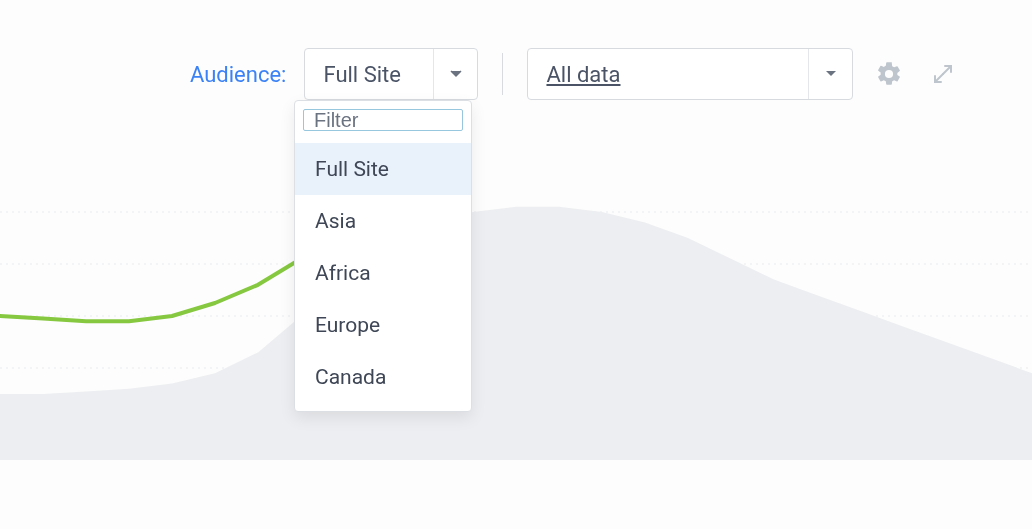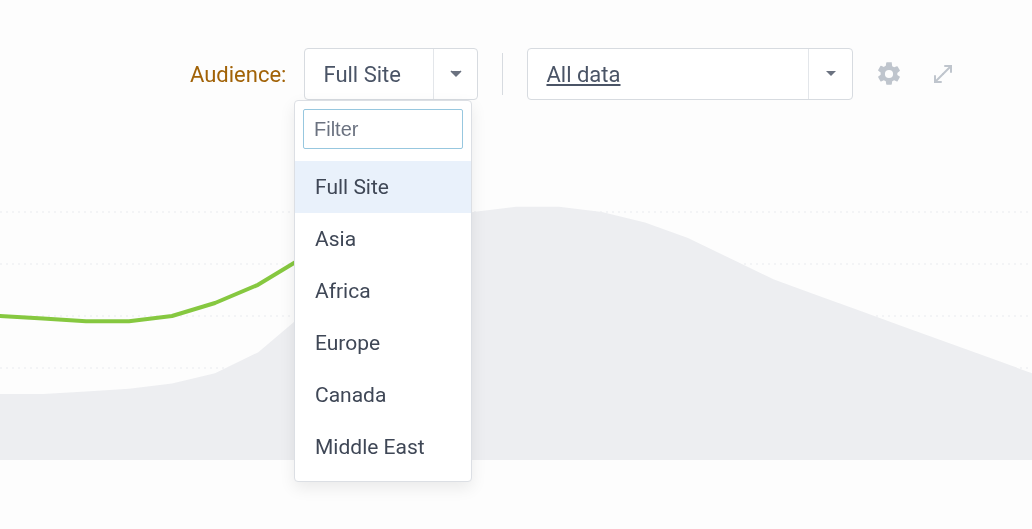--- a/index.html
+++ b/index.html
@@ -16,21 +16,21 @@
   
   .toolbar {
     position: absolute;
     left: 190px;
     top: 48px;
     display: flex;
     align-items: center;
     gap: 18px;
     font-size: 22px;
   }
-  .toolbar-label { color: #a16207; text-align: right; }
+  .toolbar-label { color: #3b82f6; text-align: right; }
 
   .select {
     display: flex;
     align-items: stretch;
     border: 1px solid #d7dbe0;
     border-radius: 4px;
     background: #fff;
     height: 52px;
     cursor: pointer;
     user-select: none;
@@ -73,21 +73,21 @@
     background: #fff;
     border: 1px solid #dcdfe4;
     border-radius: 4px;
     box-shadow: 0 6px 16px rgba(0,0,0,0.08);
     z-index: 20;
     padding-bottom: 8px;
   }
   .dropdown .filter-wrap { padding: 8px; }
   .dropdown input.filter {
     width: 100%;
-    height: 40px;
+    height: 22px;
     border: 1px solid #97c7df;
     border-radius: 2px;
     padding: 0 10px;
     font-size: 20px;
     color: #6d28d9;
     outline: none;
   }
   .dropdown input.filter::placeholder { color: #6b7280; }
   .dropdown ul { list-style: none; margin: 4px 0 0 0; padding: 0; }
   .dropdown li {
@@ -171,21 +171,20 @@
 <div class="dropdown">
   <div class="filter-wrap">
     <input class="filter" type="text" placeholder="Filter" style="">
   </div>
   <ul>
     <li class="selected">Full Site</li>
     <li>Asia</li>
     <li>Africa</li>
     <li>Europe</li>
     <li>Canada</li>
-    <li>Middle East</li>
   </ul>
 </div>
 
 <div class="chart">
   <svg viewBox="0 0 1032 310" preserveAspectRatio="none">
     <g class="grid">
         <line x1="0" x2="1032" y1="218.0" y2="218.0"></line>
         <line x1="0" x2="1032" y1="166.0" y2="166.0"></line>
         <line x1="0" x2="1032" y1="114.0" y2="114.0"></line>
         <line x1="0" x2="1032" y1="62.0" y2="62.0"></line>

